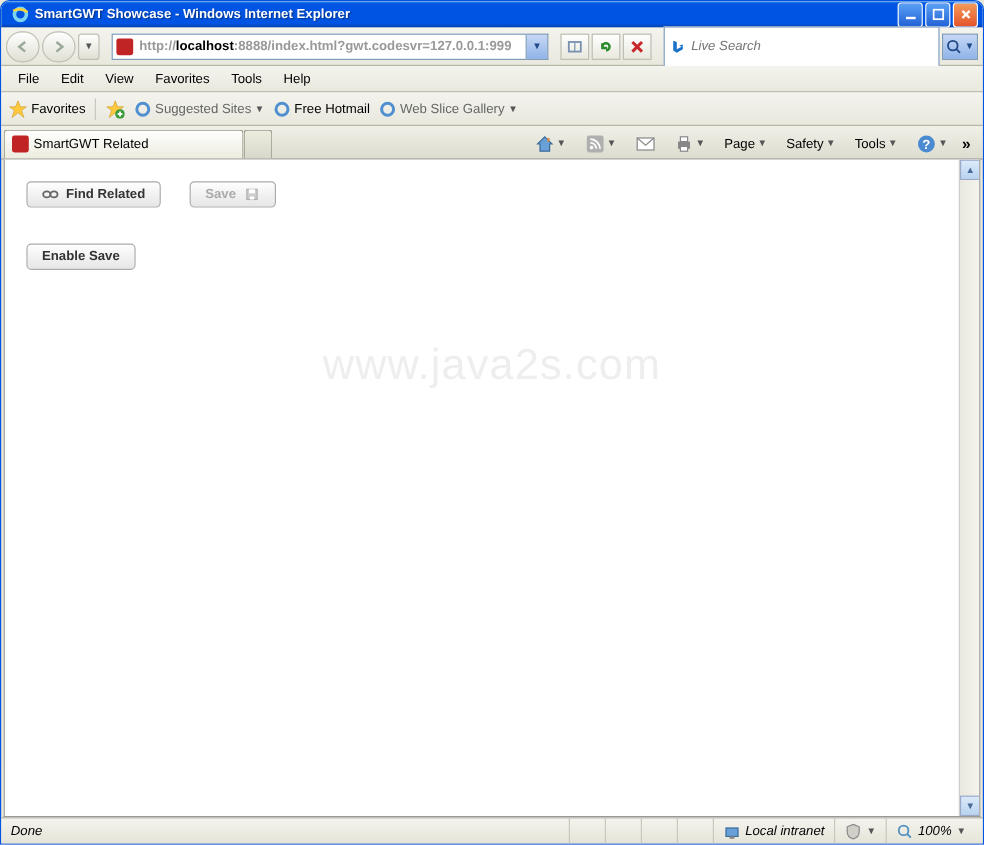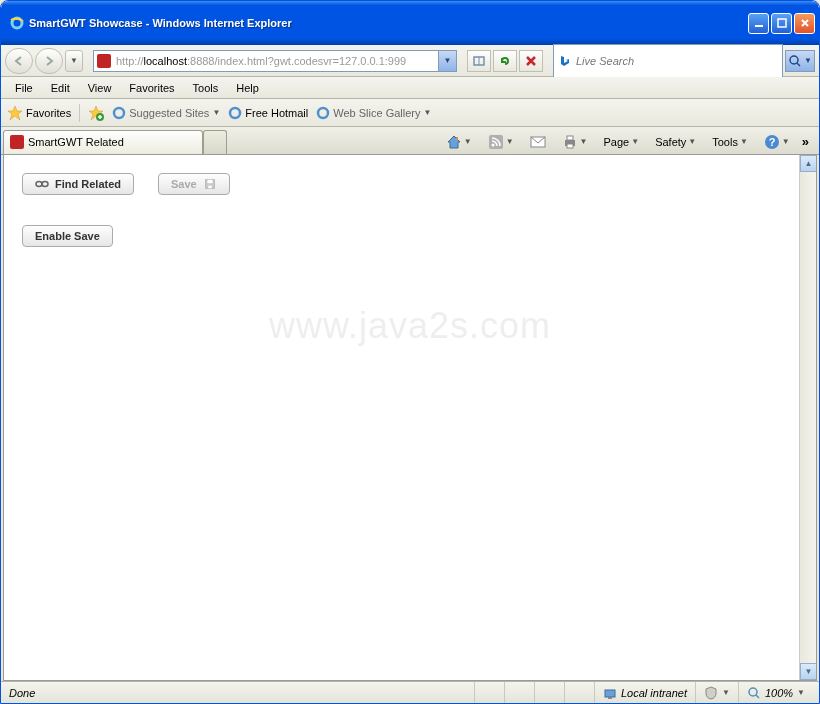--- a/index.html
+++ b/index.html
@@ -1,31 +1,31 @@
 <!DOCTYPE html>
 <html><head>
 <meta charset="utf-8">
 <style>
 * { box-sizing: border-box; margin: 0; padding: 0; font-family: Tahoma, Arial, sans-serif; font-size: 11px; }
 body { background: #ece9d8; width: 820px; height: 704px; overflow: hidden; }
 
 .window { width: 820px; height: 704px; border: 1px solid #0054e3; border-radius: 8px 8px 0 0; overflow: hidden; display: flex; flex-direction: column; }
 
-.titlebar { height: 44px; background: linear-gradient(to bottom, #3c8cf0 0%, #0054e3 10%, #0054e3 85%, #003fa8 100%); display: flex; align-items: center; padding: 0 4px; color: #fff; font-weight: bold; font-size: 13px; border-radius: 7px 7px 0 0; }
+.titlebar { height: 22px; background: linear-gradient(to bottom, #3c8cf0 0%, #0054e3 10%, #0054e3 85%, #003fa8 100%); display: flex; align-items: center; padding: 0 4px; color: #fff; font-weight: bold; font-size: 13px; border-radius: 7px 7px 0 0; }
 .titlebar .ie-icon { width: 16px; height: 16px; margin: 0 4px; }
 .titlebar .title-text { flex: 1; text-shadow: 1px 1px 1px rgba(0,0,0,0.4); }
 .win-btns { display: flex; gap: 2px; }
 .win-btn { width: 21px; height: 21px; border: 1px solid #fff; border-radius: 3px; display: flex; align-items: center; justify-content: center; color: #fff; font-weight: bold; cursor: pointer; }
 .win-min, .win-max { background: linear-gradient(to bottom, #5aa1f4, #2261d6); }
 .win-close { background: linear-gradient(to bottom, #f49b5a, #e4532b); }
 
 .navbar { height: 32px; background: linear-gradient(to bottom, #f4f4ee, #e8e8de); border-bottom: 1px solid #b5b5a8; display: flex; align-items: center; padding: 2px 4px; gap: 2px; }
 .navbtn { width: 28px; height: 26px; border: 1px solid #bfbfb3; border-radius: 13px; background: linear-gradient(to bottom, #fefefe, #e0e0d5); display: flex; align-items: center; justify-content: center; cursor: pointer; }
 .navbtn.sm { width: 18px; height: 22px; border-radius: 3px; }
-.navbar .addr-wrap { flex: 1; display: flex; align-items: center; }
+.navbar .addr-wrap { flex: 1; display: flex; align-items: center; font-weight: bold; }
 .addr-input { flex: 1; height: 22px; border: 1px solid #7f9db9; background: #fff; padding: 0 4px 0 22px; display: flex; align-items: center; position: relative; }
 .addr-input .fav { position: absolute; left: 3px; top: 3px; width: 14px; height: 14px; background: #c02424; border-radius: 2px; }
 .addr-dd { width: 18px; height: 22px; background: linear-gradient(to bottom,#c7d8f5,#8fb4e8); border: 1px solid #7f9db9; border-left: none; display: flex; align-items: center; justify-content: center; cursor: pointer; }
 .addr-text { color: #999; font-size: 11px; white-space: nowrap; overflow: hidden; }
 .addr-text .dark { color: #000; }
 .sep { width: 6px; }
 .iconbtn { width: 24px; height: 22px; border: 1px solid #bfbfb3; background: linear-gradient(to bottom,#fefefe,#e8e8de); display: flex; align-items: center; justify-content: center; cursor: pointer; }
 .search-wrap { width: 230px; height: 34px; border: 1px solid #7f9db9; background: #fff; display: flex; align-items: center; padding: 0 4px; gap: 4px; }
 .search-wrap input { border: none; outline: none; flex: 1; font-style: italic; color: #666; font-size: 11px; background: transparent; }
 .magnify-btn { width: 30px; height: 22px; background: linear-gradient(to bottom,#c7d8f5,#8fb4e8); border: 1px solid #7f9db9; display: flex; align-items: center; justify-content: center; cursor: pointer; }

